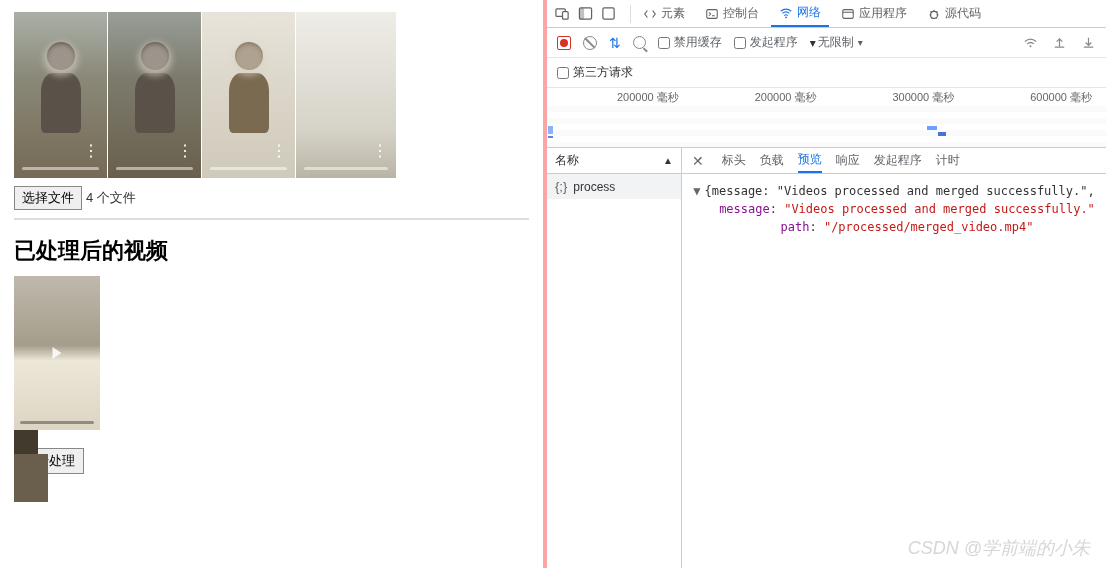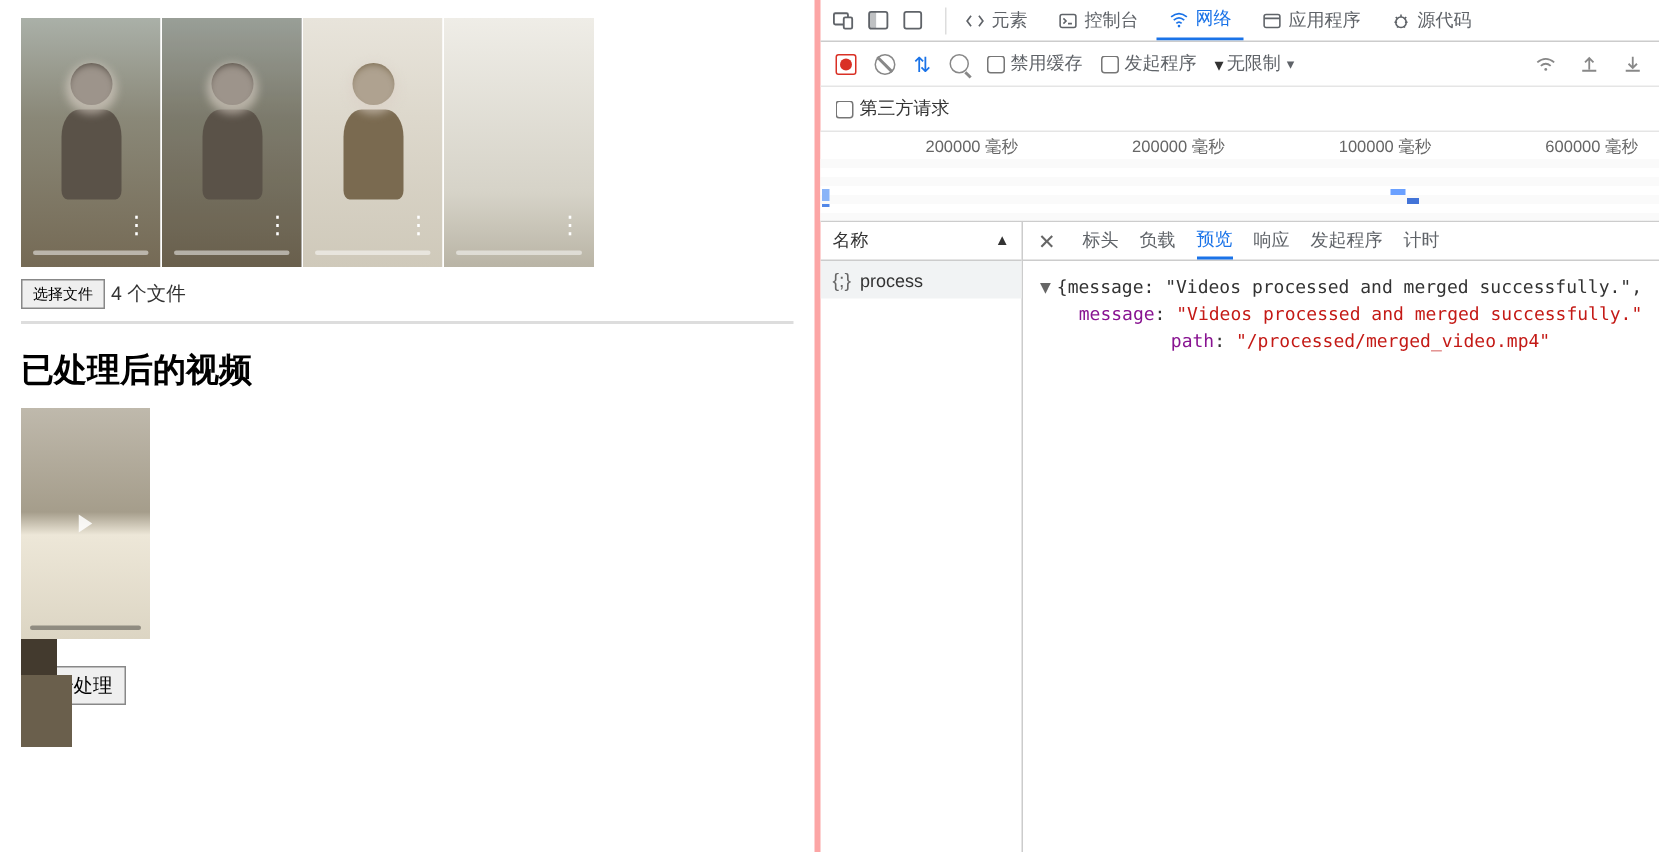--- a/index.html
+++ b/index.html
@@ -16,21 +16,21 @@
     .video-thumb .figure { position: absolute; bottom: 45px; left: 50%; transform: translateX(-50%); width: 40px; height: 60px; background: #5a5248; border-radius: 30% 30% 10% 10%; }
     .video-thumb .head { position: absolute; top: 30px; left: 50%; transform: translateX(-50%); width: 28px; height: 28px; background: #3f3830; border-radius: 50%; }
     .video-thumb .blur { position: absolute; top: 30px; left: 50%; transform: translateX(-50%); width: 34px; height: 34px; background: rgba(220,210,200,0.6); border-radius: 50%; filter: blur(3px); }
     .video-thumb .wide-bg { width: 100%; height: 100%; background: linear-gradient(180deg, #efede7 0%, #d6d3c8 70%, #b9b4a5 100%); }
     .video-thumb .dots { position: absolute; bottom: 24px; right: 8px; color: #fff; font-size: 16px; line-height: 6px; }
     .video-thumb .bar { position: absolute; bottom: 8px; left: 8px; right: 8px; height: 3px; background: rgba(255,255,255,0.5); border-radius: 2px; }
     .video-thumb .bar .fill { height: 100%; width: 0%; background: #fff; }
     .play-icon { position: absolute; top: 50%; left: 50%; transform: translate(-50%,-50%); width: 0; height: 0; border-left: 9px solid rgba(255,255,255,0.85); border-top: 6px solid transparent; border-bottom: 6px solid transparent; }
     
     .file-row { display: flex; align-items: center; gap: 4px; margin-bottom: 6px; }
-    .file-btn { border: 1px solid #888; background: #efefef; padding: 2px 7px; font-size: 10px; cursor: pointer; }
+    .file-btn { border: 1px solid #888; background: #efefef; padding: 2px 7px; font-size: 13px; cursor: pointer; }
     .file-text { font-size: 13px; }
     .hr { border: none; border-top: 2px solid #ddd; margin: 8px 0 16px; }
     
     .processed-thumb { width: 86px; height: 154px; position: relative; background: #999; margin-bottom: 18px; }
     .processed-thumb .bg { width: 100%; height: 100%; background: linear-gradient(180deg, #bfb9ac 0%, #a59d8b 45%, #ede7d8 55%, #dcd5c3 100%); }
     .processed-thumb .bar2 { position: absolute; bottom: 6px; left: 6px; right: 6px; height: 3px; background: rgba(0,0,0,0.35); border-radius: 2px; }
     
     .process-btn { border: 1px solid #888; background: #efefef; padding: 3px 8px; font-size: 13px; cursor: pointer; }
     
     
@@ -247,21 +247,21 @@
     <label class="chk">
         <input type="checkbox" style="">
         <span>第三方请求</span>
       </label>
   </div>
 
   <div class="timeline">
     <div class="tl-ticks">
       <div class="tl-tick">200000 毫秒</div>
       <div class="tl-tick">200000 毫秒</div>
-      <div class="tl-tick">100000 毫秒</div>
+      <div class="tl-tick">300000 毫秒</div>
       <div class="tl-tick">600000 毫秒</div>
     </div>
     <div class="tl-body">
       <div class="tl-lane-bg"></div>
       <div class="tl-left">
           <div class="a"></div>
           <div class="b"></div>
         </div>
       <div class="tl-mark" style="left:68%;top:20px;width:10px"></div>
       <div class="tl-mark" style="left:70%;top:26px;width:8px;background:#4374d8"></div>
@@ -290,13 +290,14 @@
         <span class="det-tab">计时</span>
       </div>
       <div class="preview-body">
         <div class="tree-line"><span class="arrow">▼</span><span class="brace">{message: "Videos processed and merged successfully.",</span></div>
         <div class="tree-line indent"><span class="key">message</span><span class="brace">: </span><span class="str">"Videos processed and merged successfully."</span></div>
         <div class="tree-line indent"><span class="key">path</span><span class="brace">: </span><span class="str">"/processed/merged_video.mp4"</span></div>
       </div>
     </div>
   </div>
 
+  <div class="watermark">CSDN @学前端的小朱</div>
 </div>
 
 </body></html>

